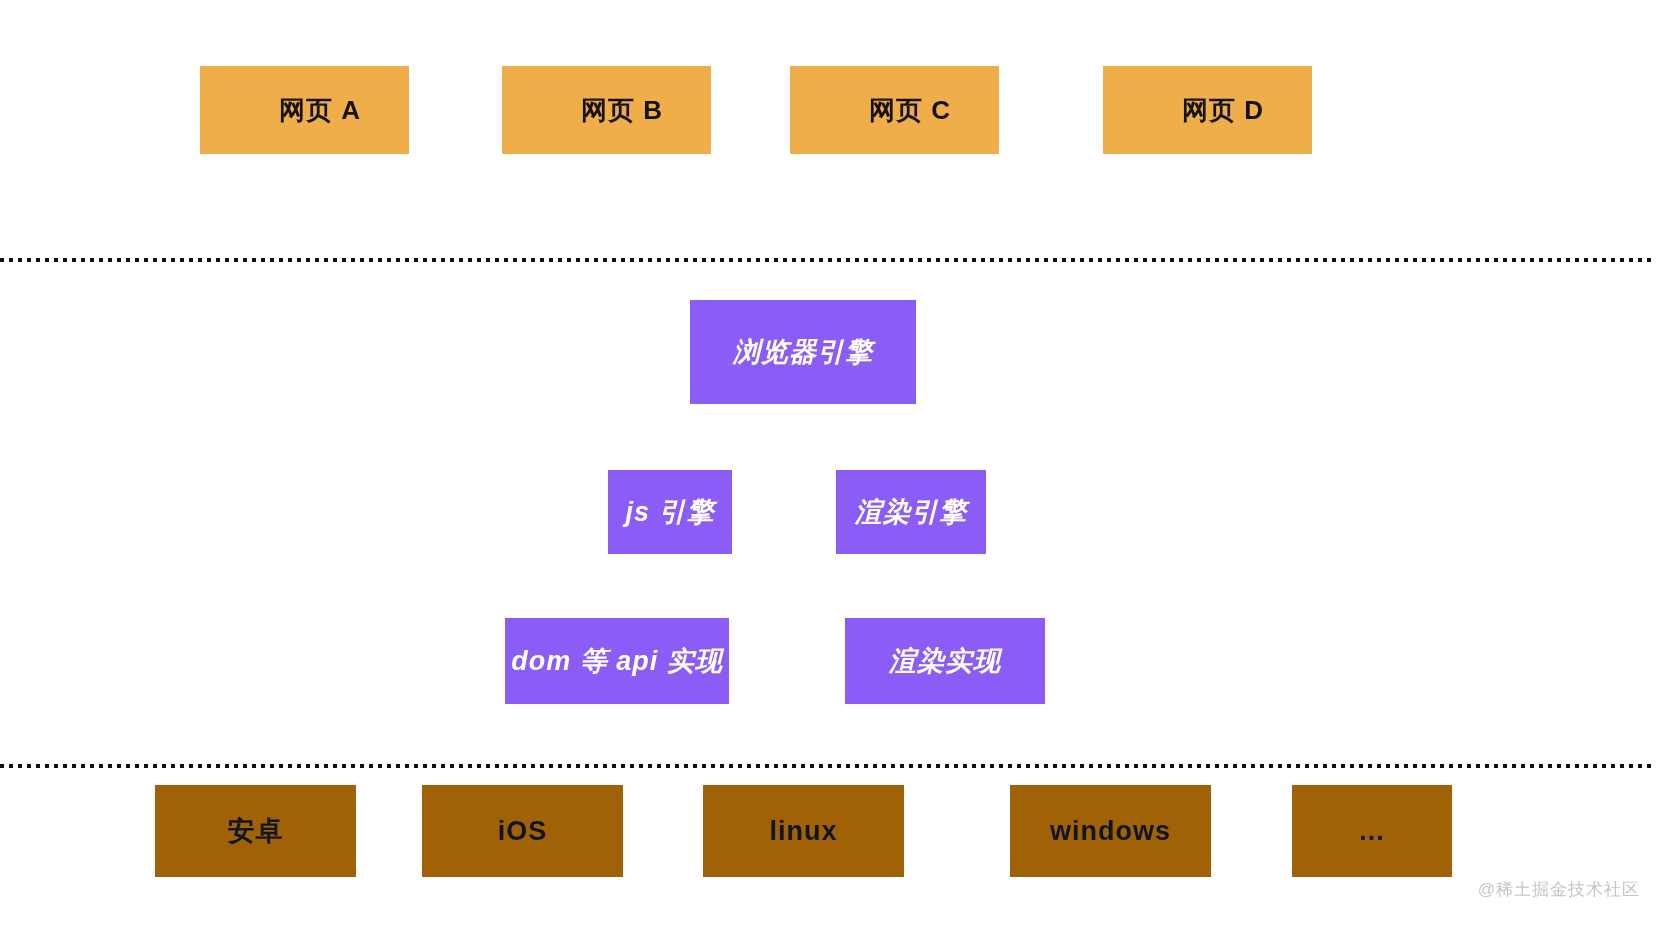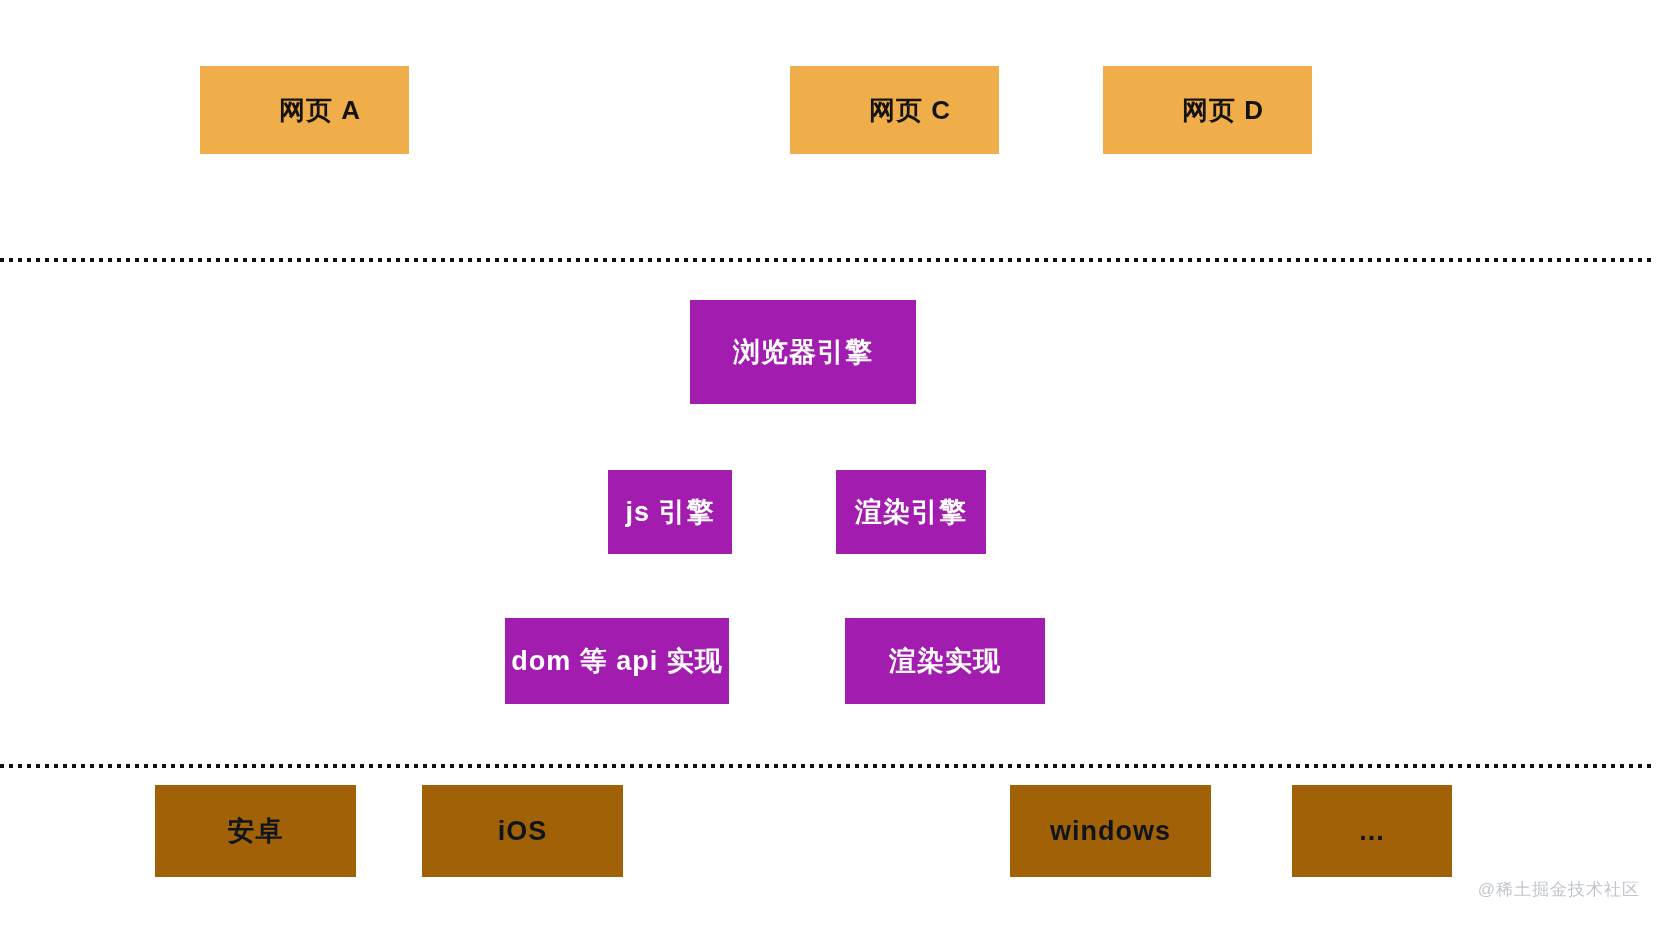--- a/index.html
+++ b/index.html
@@ -27,23 +27,24 @@
   .page-box {
     background: #F0AE4A;
     color: #151310;
     font-size: 26px;
     width: 178px;
     height: 88px;
     top: 66px;
     padding-left: 31px;
   }
   .engine-box {
-    background: #a21caf;
+    background: #8b5cf6;
     color: #ffffff;
     font-size: 27px;
+    font-style: italic;
   }
   .platform-box {
     background: #a16207;
     color: #10151c;
     font-size: 27px;
     width: 201px;
     height: 92px;
     top: 785px;
   }
   .dotted-divider {
@@ -82,33 +83,35 @@
   #platform-linux   { left: 703px; }
   #platform-windows { left: 1010px; }
   #platform-more    { left: 1292px; width: 160px; }
 </style>
 </head>
 <body>
 
 <div class="canvas">
 
   <div class="box page-box" id="page-a">网页 A</div>
+  <div class="box page-box" id="page-b">网页 B</div>
   <div class="box page-box" id="page-c">网页 C</div>
   <div class="box page-box" id="page-d">网页 D</div>
 
   <div class="dotted-divider" id="divider-top"></div>
 
   <div class="box engine-box" id="browser-engine">浏览器引擎</div>
   <div class="box engine-box" id="js-engine">js 引擎</div>
   <div class="box engine-box" id="render-engine">渲染引擎</div>
   <div class="box engine-box" id="dom-api-impl">dom 等 api 实现</div>
   <div class="box engine-box" id="render-impl">渲染实现</div>
 
   <div class="dotted-divider" id="divider-bottom"></div>
 
   <div class="box platform-box" id="platform-android">安卓</div>
   <div class="box platform-box" id="platform-ios">iOS</div>
+  <div class="box platform-box" id="platform-linux">linux</div>
   <div class="box platform-box" id="platform-windows">windows</div>
   <div class="box platform-box" id="platform-more">...</div>
 
   <div class="watermark">@稀土掘金技术社区</div>
 
 </div>
 
 </body></html>

